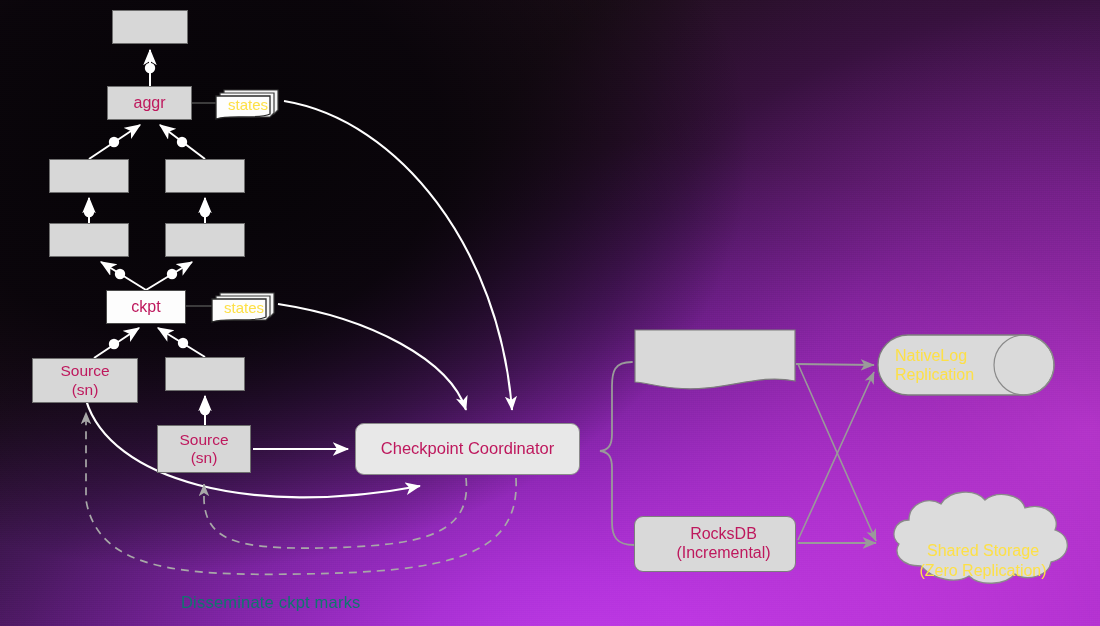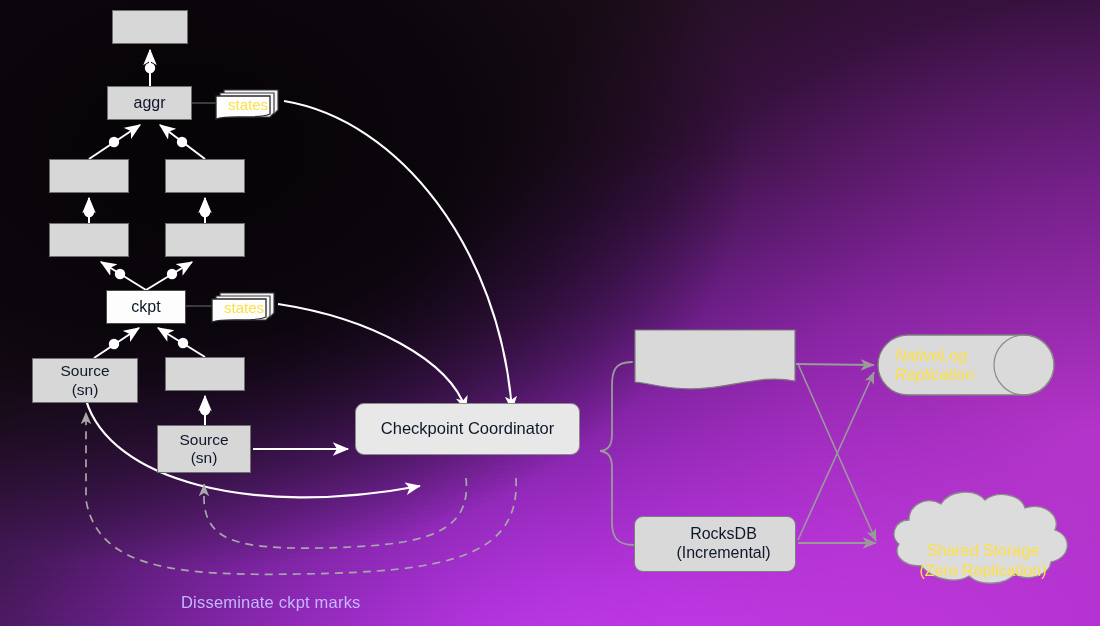--- a/index.html
+++ b/index.html
@@ -27,27 +27,27 @@
   .bg-noise{
     opacity:.085;
     background-image:
       repeating-linear-gradient(0deg, rgba(255,255,255,.22) 0px, rgba(255,255,255,.22) 1px, rgba(0,0,0,.22) 1px, rgba(0,0,0,.22) 2px),
       repeating-linear-gradient(90deg, rgba(255,255,255,.18) 0px, rgba(255,255,255,.18) 1px, rgba(0,0,0,.18) 1px, rgba(0,0,0,.18) 2px);
     mix-blend-mode:overlay;
   }
   svg.canvas{position:absolute;left:0;top:0;width:1100px;height:626px;}
 
   .node{position:absolute;box-sizing:border-box;display:flex;flex-direction:column;
-        align-items:center;justify-content:center;text-align:center;color:#0f172a;}
+        align-items:center;justify-content:center;text-align:center;color:#be185d;}
   .box{background:#d7d7d7;border:1px solid #6e6e6e;}
   .box-white{background:#fdfdfd;border:1px solid #4a4a4a;}
   .rounded{border-radius:9px;}
   .nlabel{line-height:1.18;white-space:pre-line;}
 
-  .caption{position:absolute;color:#c4b5fd;font-size:16.5px;letter-spacing:.2px;}
+  .caption{position:absolute;color:#0f766e;font-size:16.5px;letter-spacing:.2px;}
   .shape-host{position:absolute;}
   .shape-host svg{display:block;overflow:visible;}
   .shape-text{position:absolute;left:0;top:0;width:100%;height:100%;
      display:flex;flex-direction:column;align-items:center;justify-content:center;
      text-align:center;color:#fde047;line-height:1.2;white-space:pre-line;}
 </style>
 </head>
 <body>
 
 <div id="stage">
@@ -194,36 +194,36 @@
     <svg width="68" height="34" viewBox="0 0 68 34">
       <path d="M10,2 L64,2 L64,22 L60,26 L10,26 Z" fill="#f4f4f4" stroke="#3a3a3a" stroke-width="1.2"></path>
       <path d="M6,5 L60,5 L60,25 L56,29 L6,29 Z" fill="#f7f7f7" stroke="#3a3a3a" stroke-width="1.2"></path>
       <path d="M2,8 L56,8 C56,8 56,26 56,26 C44,32 16,26 2,31 Z" fill="#fdfdfd" stroke="#2a2a2a" stroke-width="1.3"></path>
     </svg>
     <div class="shape-text" style="padding-right:10px;padding-bottom:2px;">
       <span style="font-size:15px;">states</span>
     </div>
   </div>
 
-  <div class="node box rounded" style="left:355px;top:403px;width:225px;height:52px;background:#e8e8e8;border-color:#8a8a8a;">
+  <div class="node box rounded" style="left:355px;top:423px;width:225px;height:52px;background:#e8e8e8;border-color:#8a8a8a;">
     <span class="nlabel" style="font-size:16.5px;">Checkpoint Coordinator</span>
   </div>
 
   <div class="shape-host" style="left:634px;top:329px;width:162px;height:66px;">
     <svg width="162" height="66" viewBox="0 0 162 66">
       <path d="M1,1 L161,1 L161,52 C120,44 90,64 40,59 C24,57.5 12,54 1,53 Z" fill="#d9d9d9" stroke="#7d7d7d" stroke-width="1.2"></path>
     </svg>
   </div>
 
   <div class="node box rounded" style="left:634px;top:516px;width:162px;height:56px;background:#d9d9d9;border-color:#7d7d7d;">
     <span class="nlabel" style="font-size:16px;margin-left:17px;">RocksDB
 (Incremental)</span>
   </div>
 
-  <div class="shape-host" style="left:877px;top:334px;width:178px;height:62px;font-style:italic;">
+  <div class="shape-host" style="left:877px;top:334px;width:178px;height:62px;">
     <svg width="178" height="62" viewBox="0 0 178 62">
       <path d="M31,1 L147,1 A30,30 0 0 1 147,61 L31,61 A30,30 0 0 1 31,1 Z" fill="#dadada" stroke="#7d7d7d" stroke-width="1.3"></path>
       <circle cx="147" cy="31" r="30" fill="none" stroke="#8a8a8a" stroke-width="1.2"></circle>
     </svg>
     <div class="shape-text" style="align-items:flex-start;padding-left:18px;">
       <span style="font-size:16px;text-align:left;">NativeLog
 Replication</span>
     </div>
   </div>
 

